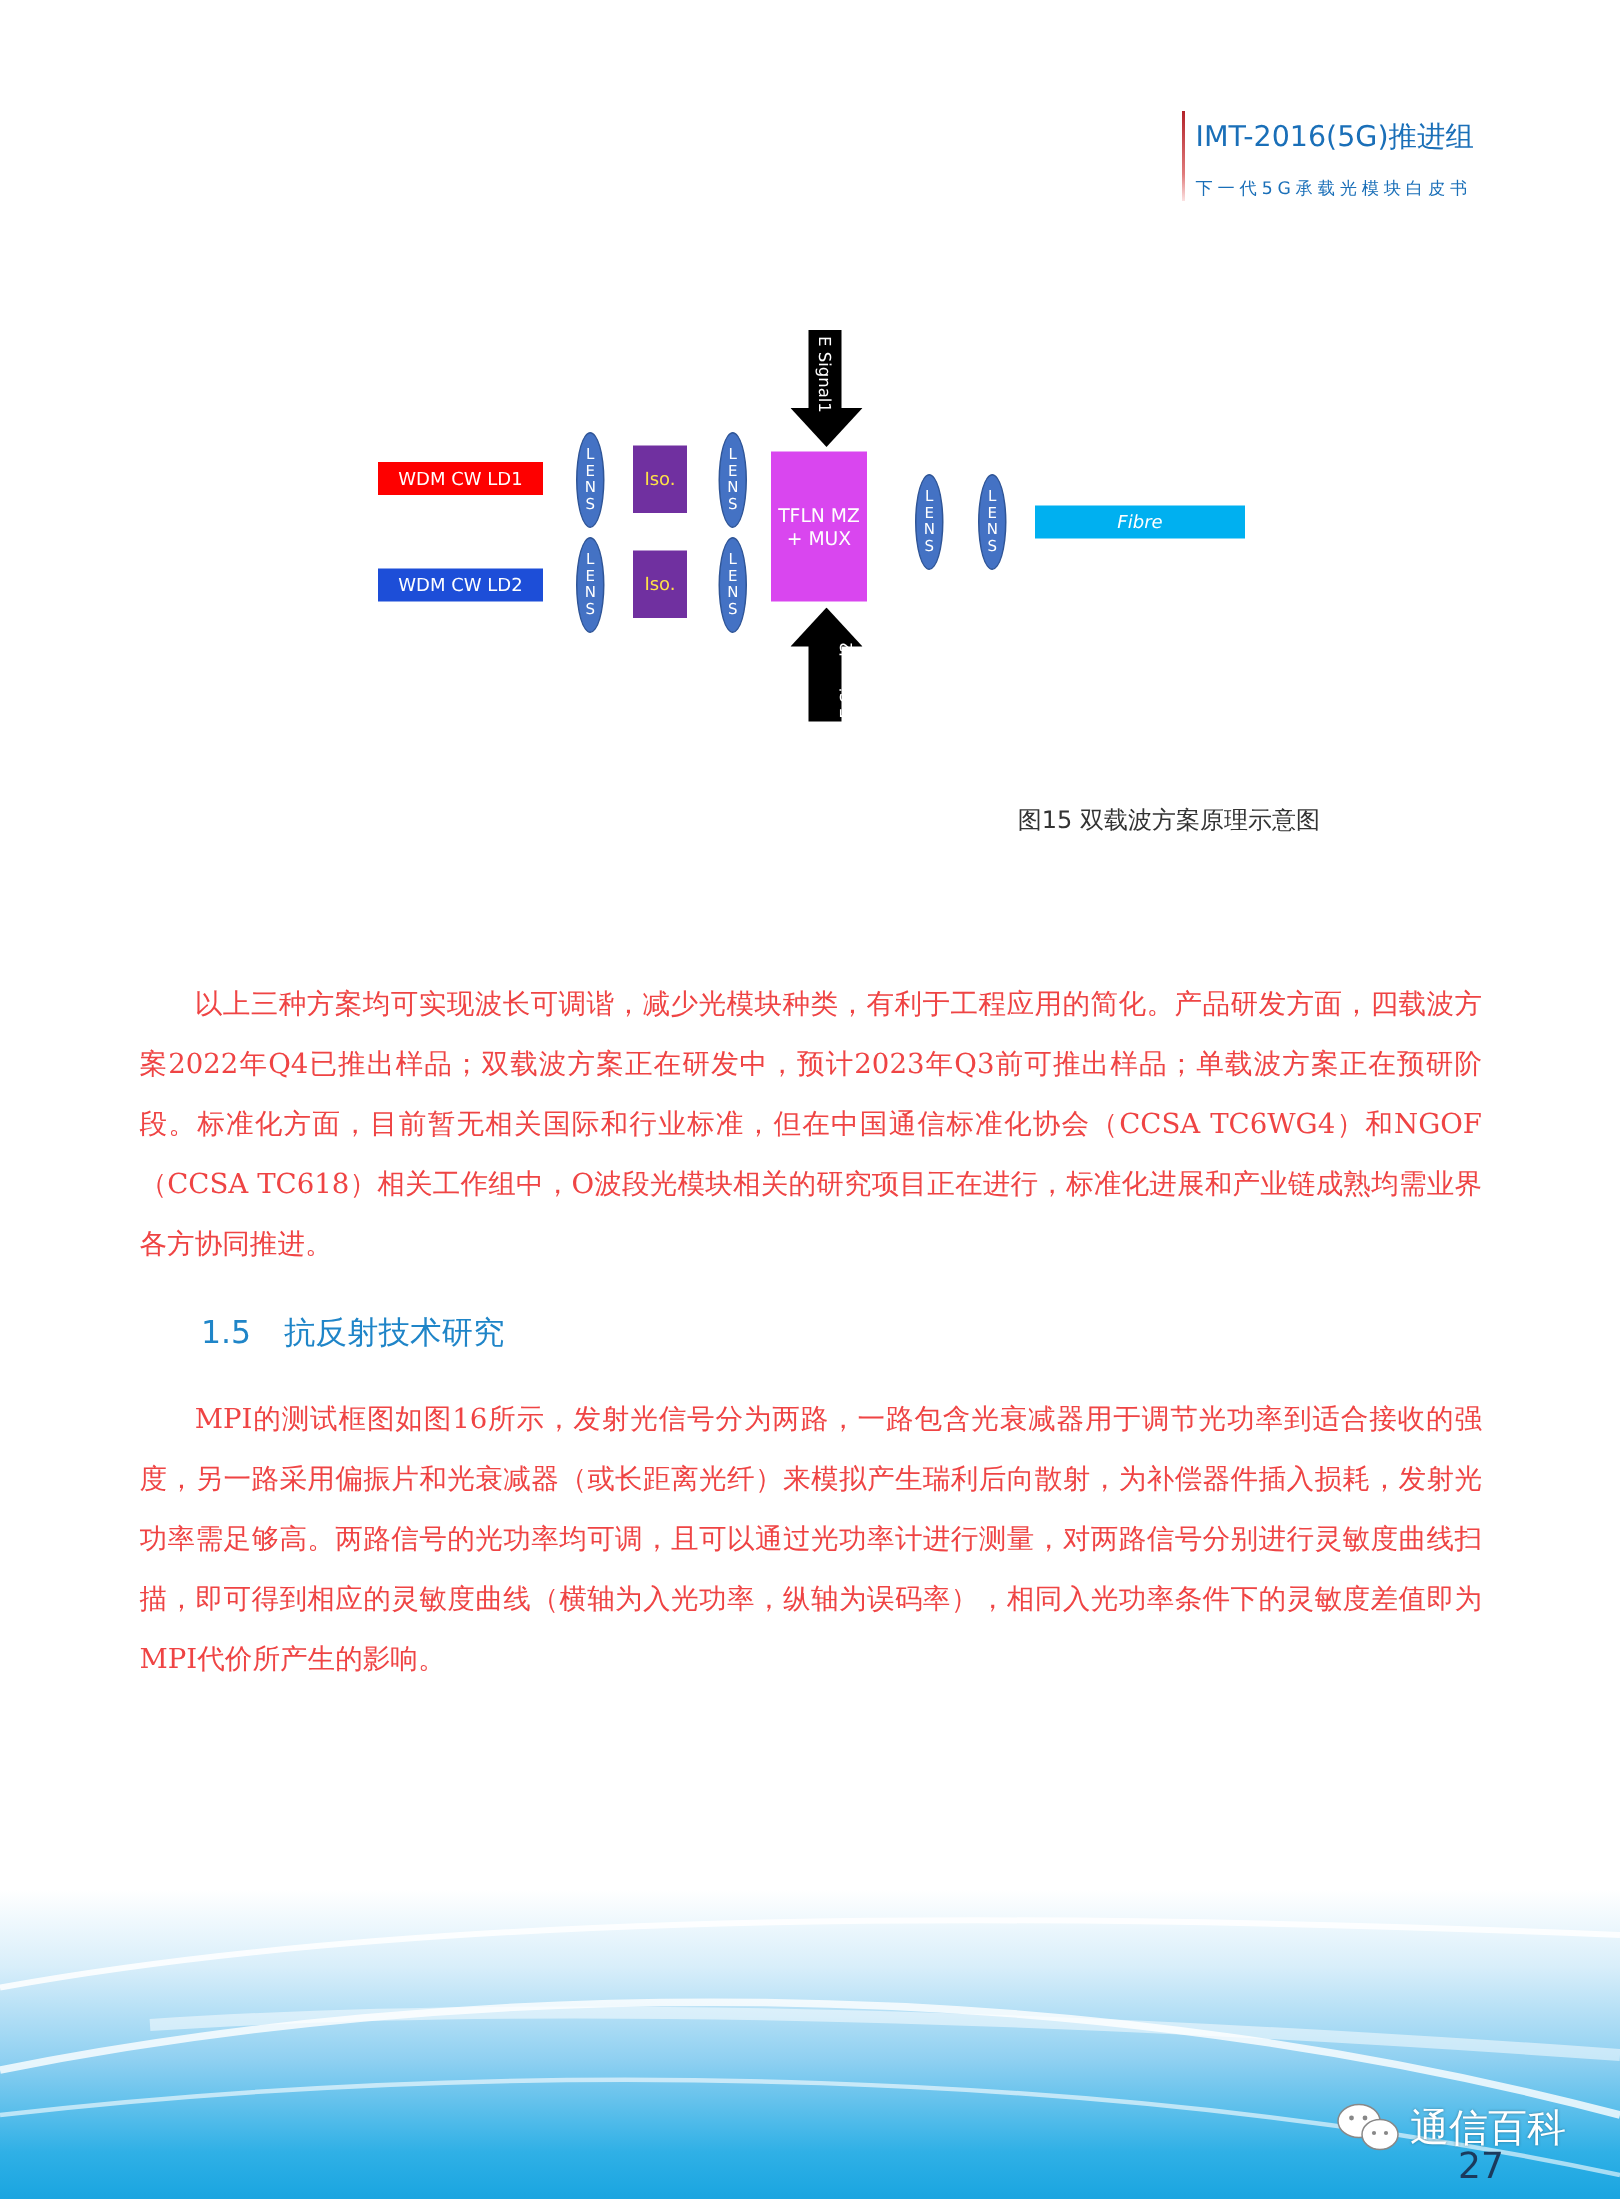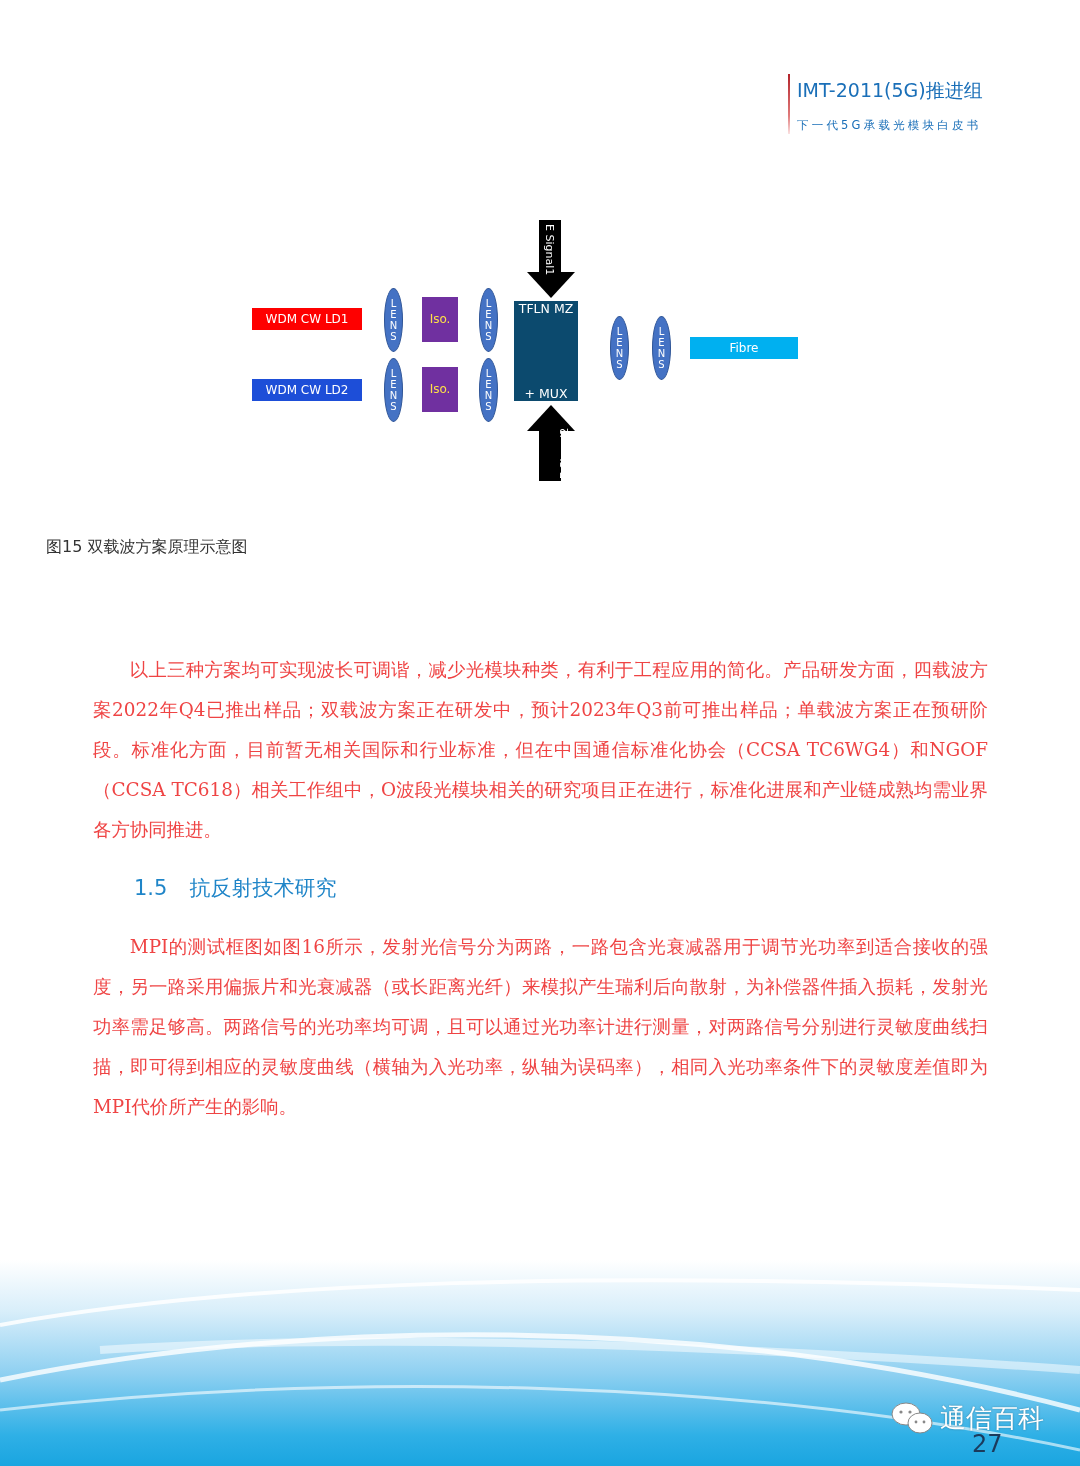--- a/index.html
+++ b/index.html
@@ -40,35 +40,35 @@
   .ld { position: absolute; width: 110px; height: 22px; color: #fff; font-size: 12px; text-align: center; line-height: 22px; }
   .ld1 { left: 12px; top: 98px; background: #fe0000; }
   .ld2 { left: 12px; top: 169px; background: #1d4ed8; }
   .lens {
     position: absolute; width: 17px; height: 62px; border-radius: 50%;
     background: #4472c4; border: 1px solid #2f5597; color: #fff; font-size: 10px;
     display: flex; flex-direction: column; align-items: center; justify-content: center; line-height: 11px;
   }
   .iso { position: absolute; width: 36px; height: 45px; background: #7030a0; color: #fde047; font-size: 12px; text-align: center; line-height: 45px; }
   .tfln {
-    position: absolute; left: 274px; top: 91px; width: 64px; height: 100px; background: #0c4a6e;
+    position: absolute; left: 274px; top: 91px; width: 64px; height: 100px; background: #d946ef;
     color: #fff; font-size: 12.5px; text-align: center; display: flex; flex-direction: column;
-    justify-content: space-between; line-height: 15px;
-  }
-  .fibre { position: absolute; left: 450px; top: 127px; width: 108px; height: 22px; background: #00b0f0; color: #fff; font-size: 12px; text-align: center; line-height: 22px; }
+    justify-content: center; line-height: 15px;
+  }
+  .fibre { position: absolute; left: 450px; top: 127px; width: 140px; height: 22px; background: #00b0f0; color: #fff; font-size: 12px; text-align: center; line-height: 22px; font-style: italic; }
   .arrow { position: absolute; left: 287px; width: 48px; }
   .arrow-shaft { position: absolute; left: 12px; width: 22px; background: #000; }
   .arrow-label {
     position: absolute; color: #fff; font-size: 11px; white-space: nowrap;
     transform-origin: 0 0;
   }
 
   .caption {
-    position: absolute; left: 0; top: 537px; width: 880px; text-align: left;
-    font-family: "DejaVu Sans", sans-serif; font-size: 16px; color: #333; z-index: 2; margin-left: 46px;
+    position: absolute; left: 0; top: 537px; width: 880px; text-align: right;
+    font-family: "DejaVu Sans", sans-serif; font-size: 16px; color: #333; z-index: 2;
   }
 
   .body-text {
     position: absolute; left: 93px; width: 895px; z-index: 2;
     font-size: 18.4px; color: #ef4444; line-height: 40px; text-align: justify;
   }
   .para { margin: 0; text-indent: 2em; }
   .section-heading {
     position: absolute; left: 134px; top: 874px; z-index: 2;
     font-family: "DejaVu Sans", sans-serif; font-size: 21px; color: #1f85c8;
@@ -93,21 +93,21 @@
   <svg width="1080" height="206" viewBox="0 0 1080 206">
     <path d="M0 65 C 250 20, 600 10, 1080 30" stroke="rgba(255,255,255,0.85)" stroke-width="4" fill="none"></path>
     <path d="M0 120 C 300 60, 700 50, 1080 150" stroke="rgba(255,255,255,0.8)" stroke-width="5" fill="none"></path>
     <path d="M0 150 C 350 110, 750 120, 1080 190" stroke="rgba(255,255,255,0.6)" stroke-width="3" fill="none"></path>
     <path d="M100 90 C 400 70, 800 90, 1080 110" stroke="rgba(255,255,255,0.5)" stroke-width="8" fill="none"></path>
   </svg>
 </div>
 
 <div class="header">
   <div class="header-divider"></div>
-  <div class="header-title">IMT-2011(5G)推进组</div>
+  <div class="header-title">IMT-2016(5G)推进组</div>
   <div class="header-subtitle">下一代5G承载光模块白皮书</div>
 </div>
 
 <div class="diagram">
   <div class="ld ld1">WDM CW LD1</div>
   <div class="ld ld2">WDM CW LD2</div>
 
   <div class="lens" style="left:144px;top:78px">
     <span>L</span>
       <span>E</span>

